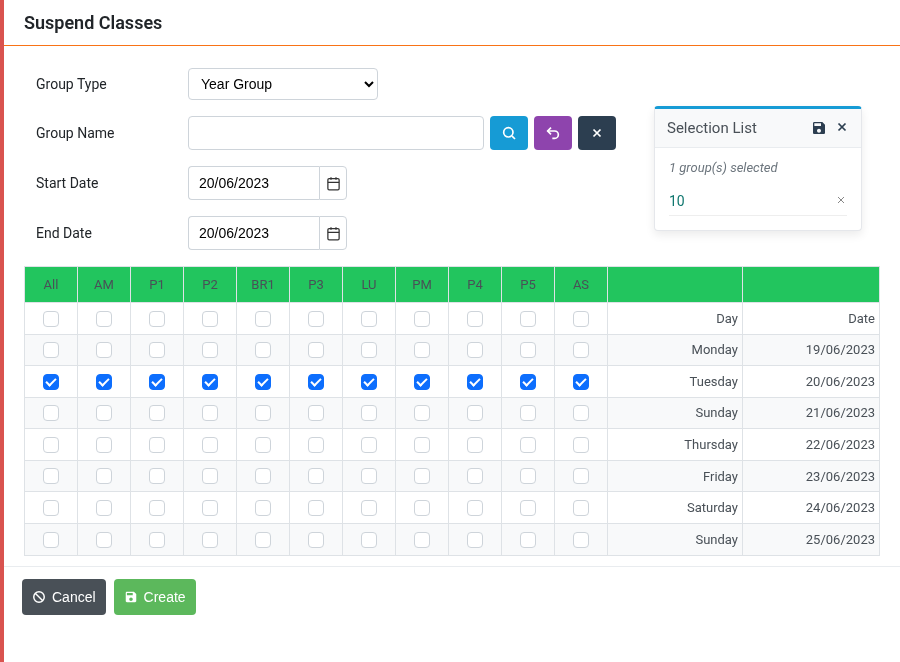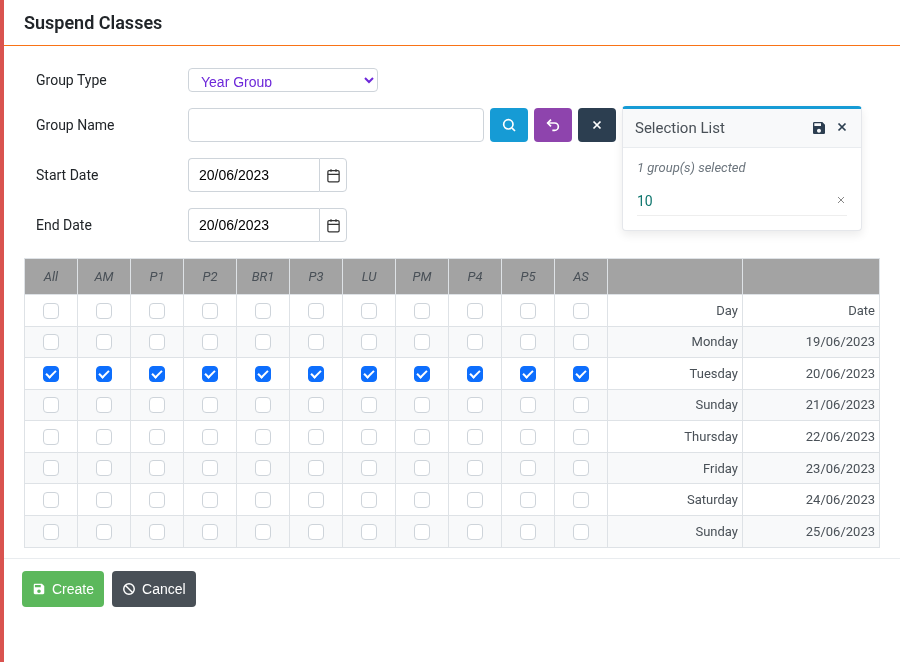--- a/index.html
+++ b/index.html
@@ -35,27 +35,27 @@
       margin-bottom: 16px;
       margin-left: 12px;
     }
     .form-label {
       width: 152px;
       font-size: 14px;
       color: #212529;
     }
     .form-select {
       width: 190px;
-      height: 24px;
+      height: 32px;
       border: 1px solid #ced4da;
       border-radius: 4px;
       padding: 4px 8px;
       font-size: 14px;
       background: #fff;
-      color: #6d28d9;
+      color: #000000;
     }
     .input-group {
       display: flex;
       align-items: stretch;
       gap: 6px;
     }
     .text-input {
       width: 296px;
       height: 34px;
       border: 1px solid #ced4da;
@@ -104,21 +104,21 @@
     .btn-purple { background: #8e44ad; }
     .btn-dark { background: #2c3e50; }
     .btn-green { background: #5cb85c; }
     .btn-gray { background: #495057; }
     .btn svg { display: block; }
 
     .selection-panel {
       position: absolute;
       right: 38px;
       top: 60px;
-      width: 240px;
+      width: 208px;
       background: #fff;
       border: 1px solid #e5e7eb;
       border-top: 3px solid #169bd5;
       border-radius: 4px;
       box-shadow: 0 4px 10px rgba(0,0,0,0.08);
       z-index: 5;
     }
     .selection-header {
       display: flex;
       align-items: center;
@@ -171,23 +171,22 @@
     }
     .schedule-table th, .schedule-table td {
       border: 1px solid #dee2e6;
       text-align: center;
       vertical-align: middle;
       font-size: 13px;
       color: #495057;
     }
     .schedule-table th {
       font-weight: 400;
-      background: #a3a3a3;
+      background: #22c55e;
       padding: 10px 4px;
-      font-style: italic;
     }
     .schedule-table td {
       padding: 7px 4px;
     }
     .schedule-table .col-period { width: 53px; }
     .schedule-table .col-empty { width: 135px; }
     .schedule-table .col-day, .schedule-table .col-date {
       text-align: right;
       padding-left: 10px;
     }
@@ -463,27 +462,27 @@
             <td><span class="chk"></span></td>
             <td><span class="chk"></span></td>
             <td class="col-day">Sunday</td>
             <td class="col-date">25/06/2023</td>
           </tr>
         </tbody>
     </table>
   </div>
 
   <div class="footer">
-    <button class="btn btn-green">
-      <svg width="14" height="14" viewBox="0 0 24 24" fill="#fff">
-          <path d="M17 3H5c-1.1 0-2 .9-2 2v14c0 1.1.9 2 2 2h14c1.1 0 2-.9 2-2V7l-4-4zm-5 16c-1.66 0-3-1.34-3-3s1.34-3 3-3 3 1.34 3 3-1.34 3-3 3zm3-10H5V5h10v4z"></path>
-        </svg>
-      <span>Create</span>
-    </button>
     <button class="btn btn-gray">
       <svg width="14" height="14" viewBox="0 0 24 24" fill="none" stroke="#fff" stroke-width="2.5">
           <circle cx="12" cy="12" r="9"></circle>
           <path d="M5.5 5.5l13 13"></path>
         </svg>
       <span>Cancel</span>
     </button>
+    <button class="btn btn-green">
+      <svg width="14" height="14" viewBox="0 0 24 24" fill="#fff">
+          <path d="M17 3H5c-1.1 0-2 .9-2 2v14c0 1.1.9 2 2 2h14c1.1 0 2-.9 2-2V7l-4-4zm-5 16c-1.66 0-3-1.34-3-3s1.34-3 3-3 3 1.34 3 3-1.34 3-3 3zm3-10H5V5h10v4z"></path>
+        </svg>
+      <span>Create</span>
+    </button>
   </div>
 </div>
 
 </body></html>

